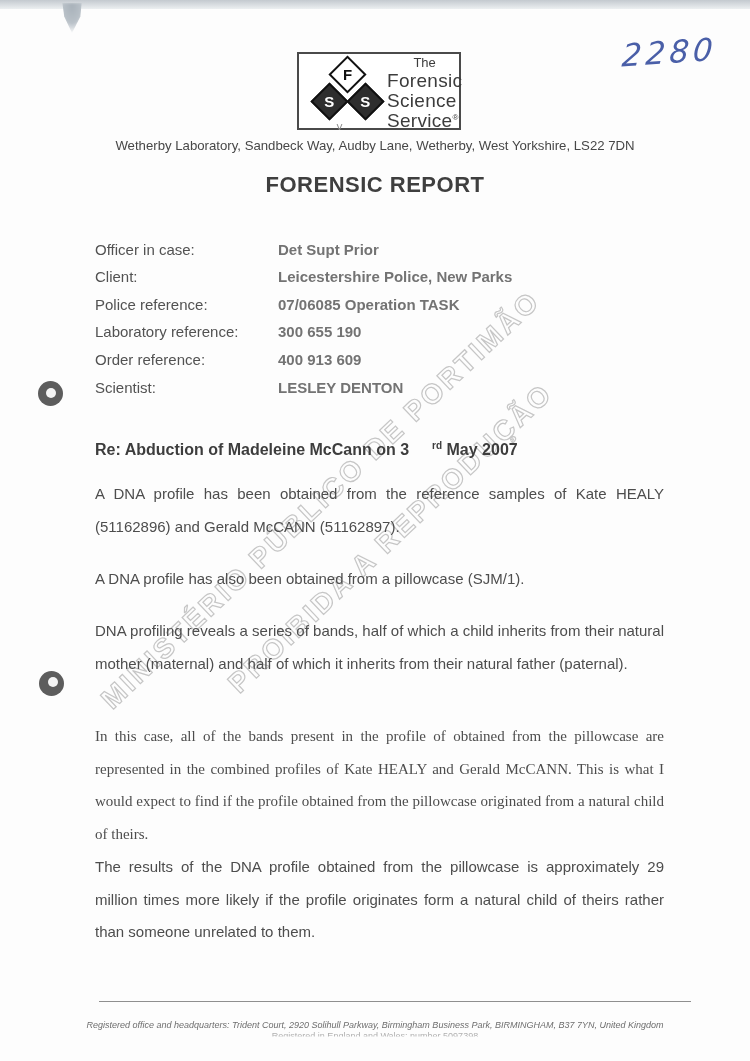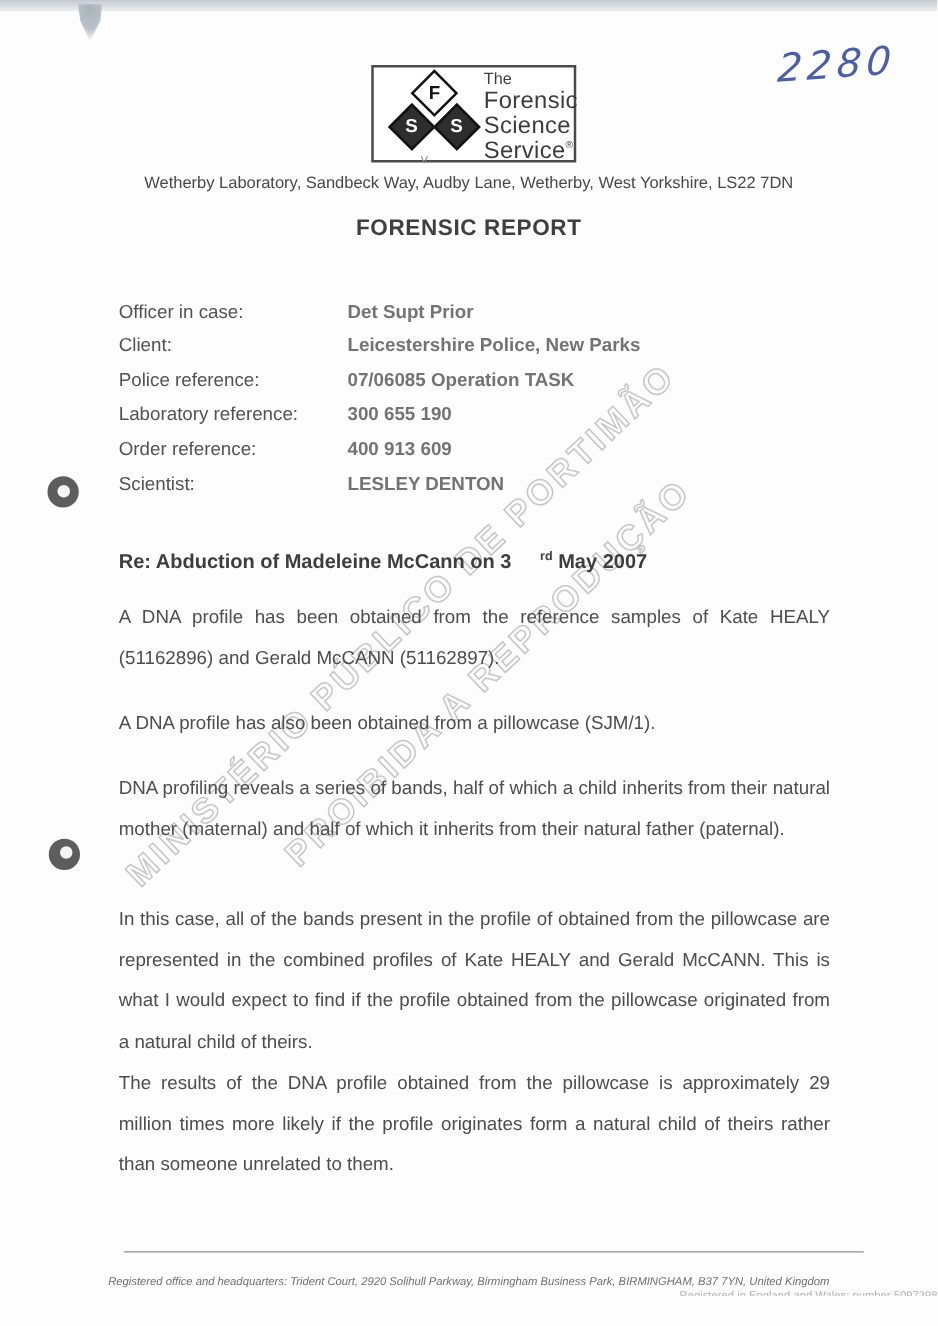--- a/index.html
+++ b/index.html
@@ -43,21 +43,21 @@
     position: absolute; width: 27px; height: 27px;
     transform: rotate(45deg);
     border: 2px solid #111;
     display: flex; align-items: center; justify-content: center;
   }
   .diamond span { transform: rotate(-45deg); font-weight: bold; font-size: 15px; }
   .diamond.top    { left: 25px; top: 2px;  background: #fff; color: #111; }
   .diamond.left   { left: 7px;  top: 29px; background: #2e2e2e; color: #fff; }
   .diamond.right  { left: 43px; top: 29px; background: #2e2e2e; color: #fff; }
   .logo-text { position: absolute; left: 88px; top: 2px; color: #3c3c3c; line-height: 1.0; }
-  .logo-text .the { font-size: 13px; margin-bottom: 2px; }
+  .logo-text .the { font-size: 13px; margin-bottom: 2px; text-align: center; }
   .logo-text .big { font-size: 19px; letter-spacing: 0.3px; margin-bottom: 1px; }
   .reg-mark { font-size: 8px; vertical-align: super; }
   .logo-chevron {
     position: absolute; left: 336px; top: 121px; color: #8c8c8c; font-size: 12px;
   }
 
   .handwritten {
     position: absolute; left: 622px; top: 34px;
     font-family: "DejaVu Sans", sans-serif;
     font-style: italic;
@@ -66,21 +66,21 @@
     color: #4a5fa8;
     transform: rotate(-4deg) skewX(-8deg);
   }
 
   .address-line {
     position: absolute; left: 0; top: 138px; width: 750px;
     text-align: center; font-size: 13.2px; color: #474747;
   }
   .report-title {
     position: absolute; left: 0; top: 172px; width: 750px;
-    text-align: center; font-size: 18px; font-weight: bold;
+    text-align: center; font-size: 22px; font-weight: bold;
     color: #3f3f3f; letter-spacing: 0.5px;
   }
 
   .meta-table { position: absolute; left: 95px; top: 230px; width: 480px; }
   .meta-row { display: flex; height: 27.6px; align-items: flex-end; }
   .meta-label { width: 183px; font-size: 15px; color: #525252; }
   .meta-value { font-size: 15px; font-weight: bold; color: #737373; }
 
   .subject-line {
     position: absolute; left: 95px; top: 440px;
@@ -89,21 +89,21 @@
   .subject-line sup { font-size: 10px; padding-left: 23px; }
 
   .para {
     position: absolute; left: 95px; width: 569px;
     font-size: 15px; line-height: 32.5px;
     text-align: justify; color: #4d4d4d;
   }
   #para-1 { top: 478px; }
   #para-2 { top: 563px; }
   #para-3 { top: 615px; }
-  #para-4 { top: 720px; }
+  #para-4 { top: 720px; font-family: Liberation Serif, serif; }
   #para-5 { top: 851px; }
 
   .watermark {
     position: absolute;
     font-size: 28px; font-weight: bold;
     letter-spacing: 3px;
     color: rgba(255,255,255,0.05);
     -webkit-text-stroke: 1.2px #c6c6c6;
     white-space: nowrap;
     transform-origin: 0 50%;
@@ -115,21 +115,20 @@
   .footer-rule {
     position: absolute; left: 99px; top: 1001px; width: 592px; height: 0;
     border-top: 1.5px solid #8f8f8f;
   }
   .footer { position: absolute; left: 0; top: 1005px; width: 750px; text-align: center; color: #6e6e6e; }
   .footer .company { font-size: 9px; font-weight: bold; letter-spacing: 0.2px; }
   .footer .office { font-size: 9px; margin-top: 15px; font-style: italic; }
   .footer .reg-number {
     font-size: 9px; margin-top: 1px; opacity: 0.55;
     clip-path: inset(0 0 45% 0);
-    text-align: right;
   }
 </style>
 </head>
 <body>
 
 <div class="scan-top-band"></div>
 <div class="scan-arrow"></div>
 <div class="hole-punch" style="left:38px; top:381px;"></div>
 <div class="hole-punch p2" style="left:39px; top:671px;"></div>
 

